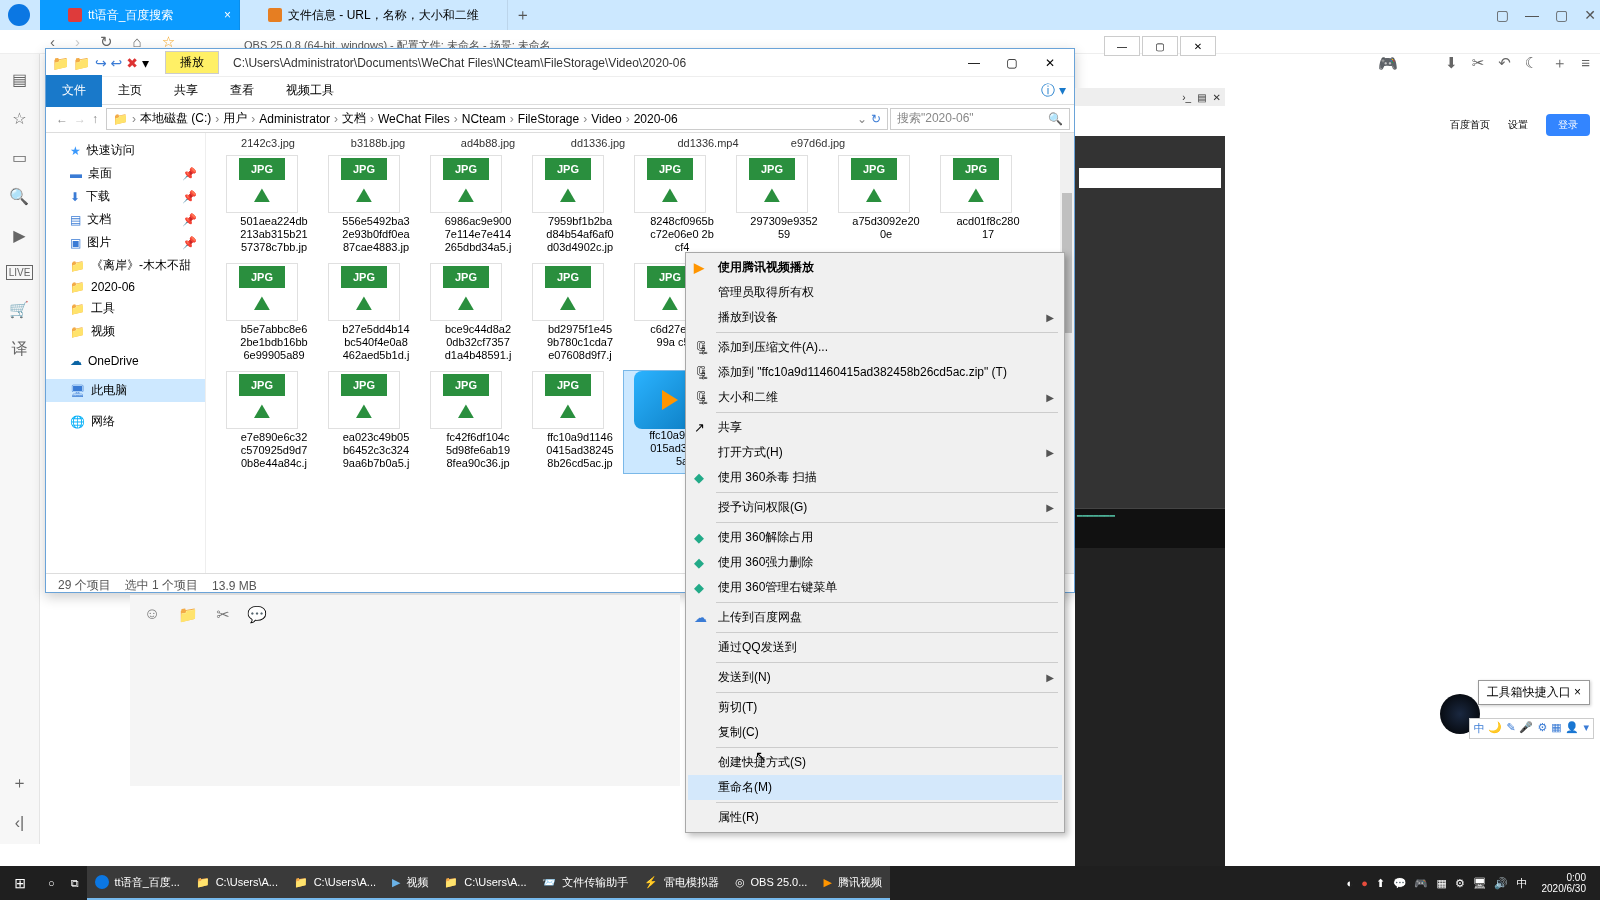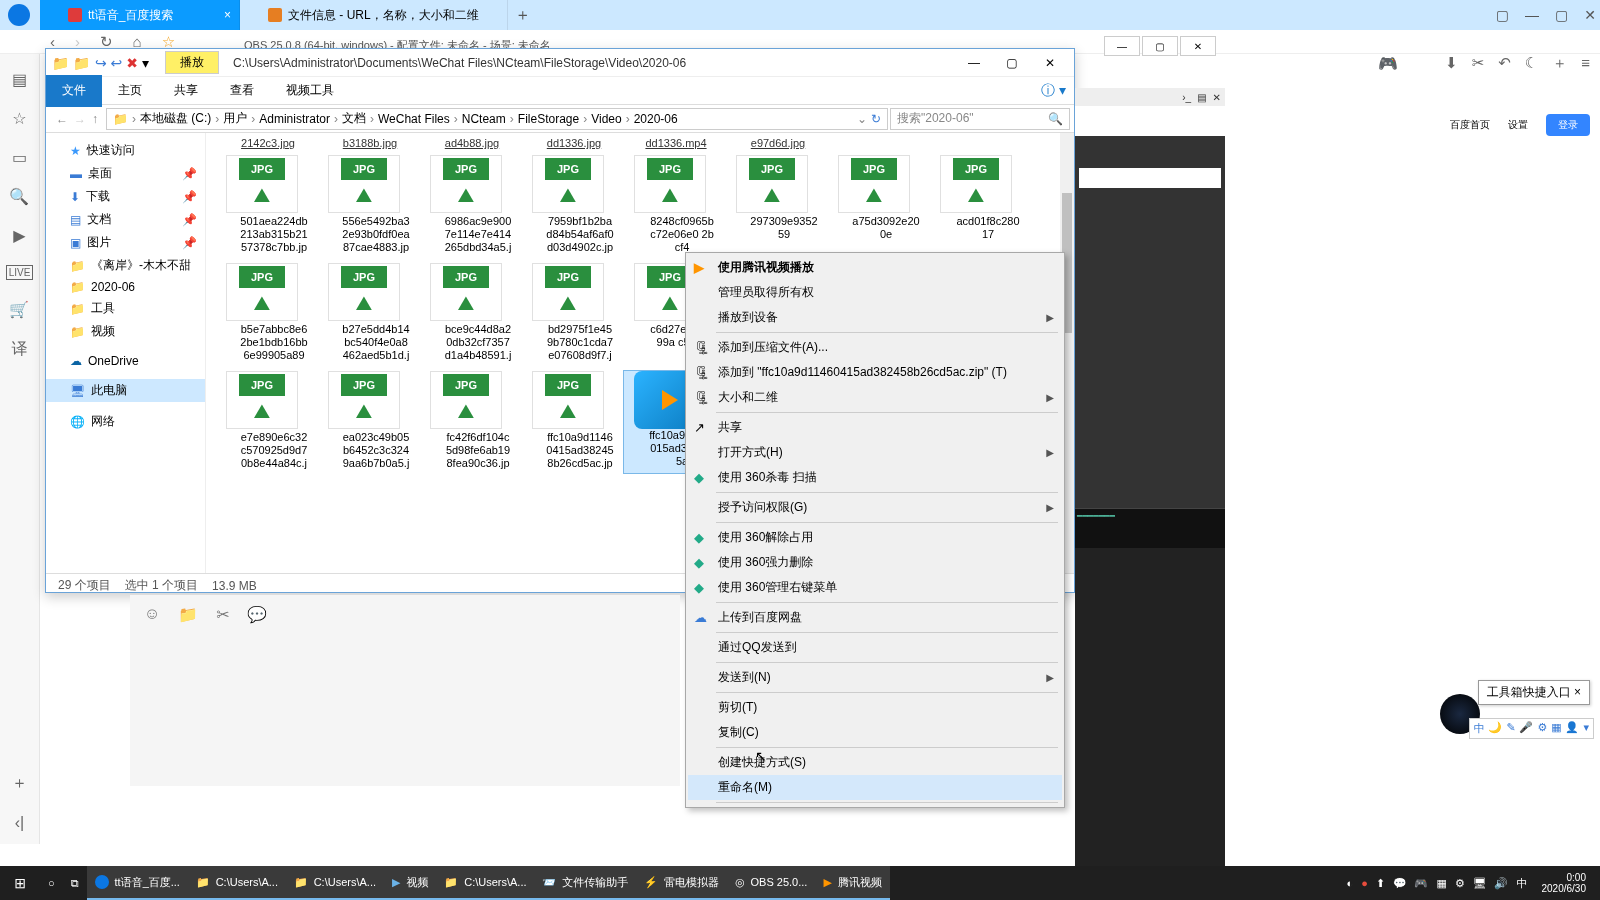--- a/index.html
+++ b/index.html
@@ -299,21 +299,21 @@
         </div>
       <div style="height:8px;"></div>
       <div class="item">
           <span style="color:#3a7bd5;">🌐</span>
           <span>网络</span>
         </div>
     </div>
 
     <div class="exp-files">
 
-      <div style="width:100%;display:flex;gap:10px;padding-left:6px;font-size:11px;color:#333;text-decoration:underline;">
+      <div style="width:100%;display:flex;gap:18px;padding-left:6px;font-size:11px;color:#333;">
         <span style="width:92px;text-align:center;">2142c3.jpg</span>
         <span style="width:92px;text-align:center;">b3188b.jpg</span>
         <span style="width:92px;text-align:center;">ad4b88.jpg</span>
         <span style="width:92px;text-align:center;">dd1336.jpg</span>
         <span style="width:92px;text-align:center;">dd1336.mp4</span>
         <span style="width:92px;text-align:center;">e97d6d.jpg</span>
       </div>
 
       <div class="file">
           <div class="thumb">
@@ -542,20 +542,23 @@
       <span>复制(C)</span>
     </div>
   <div class="sep"></div>
   <div class="mi">
       <span>创建快捷方式(S)</span>
     </div>
   <div class="mi hover">
       <span>重命名(M)</span>
     </div>
   <div class="sep"></div>
+  <div class="mi">
+      <span>属性(R)</span>
+    </div>
 </div>
 
 <div class="cursor">↖</div>
 
 <div class="obs-window">
   <div class="tb">
       <span>›_</span>
       <span>▤</span>
       <span>✕</span>
     </div>

